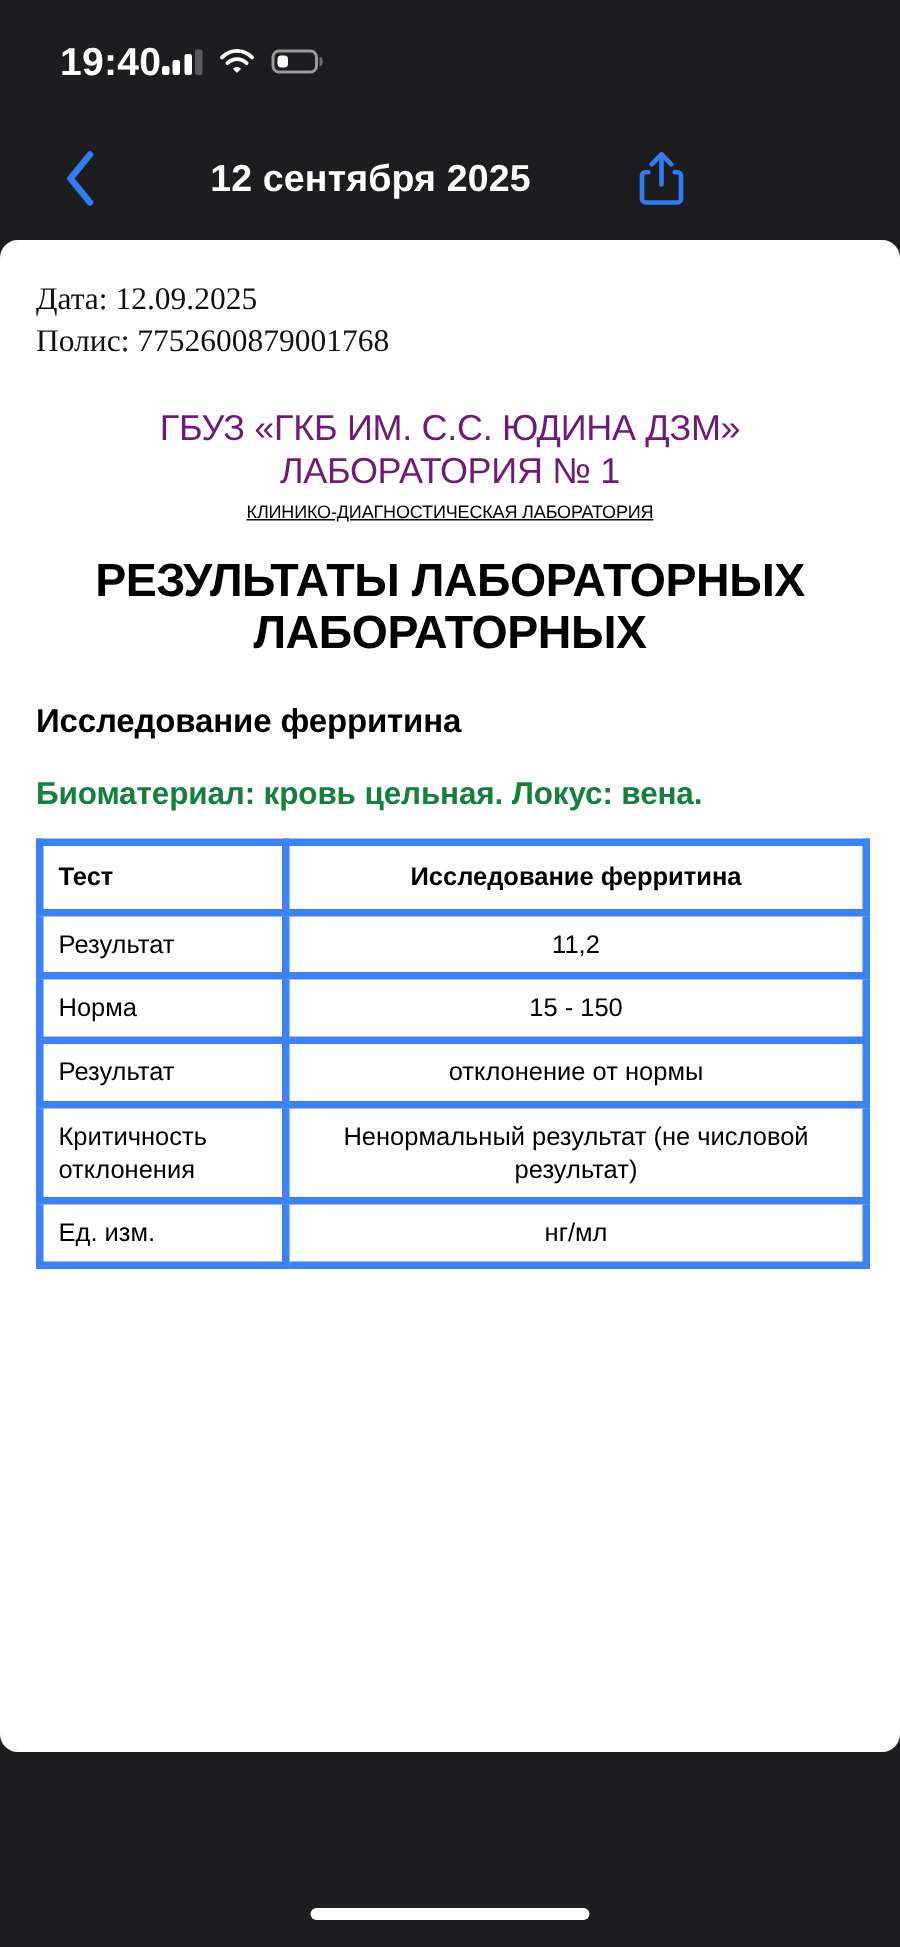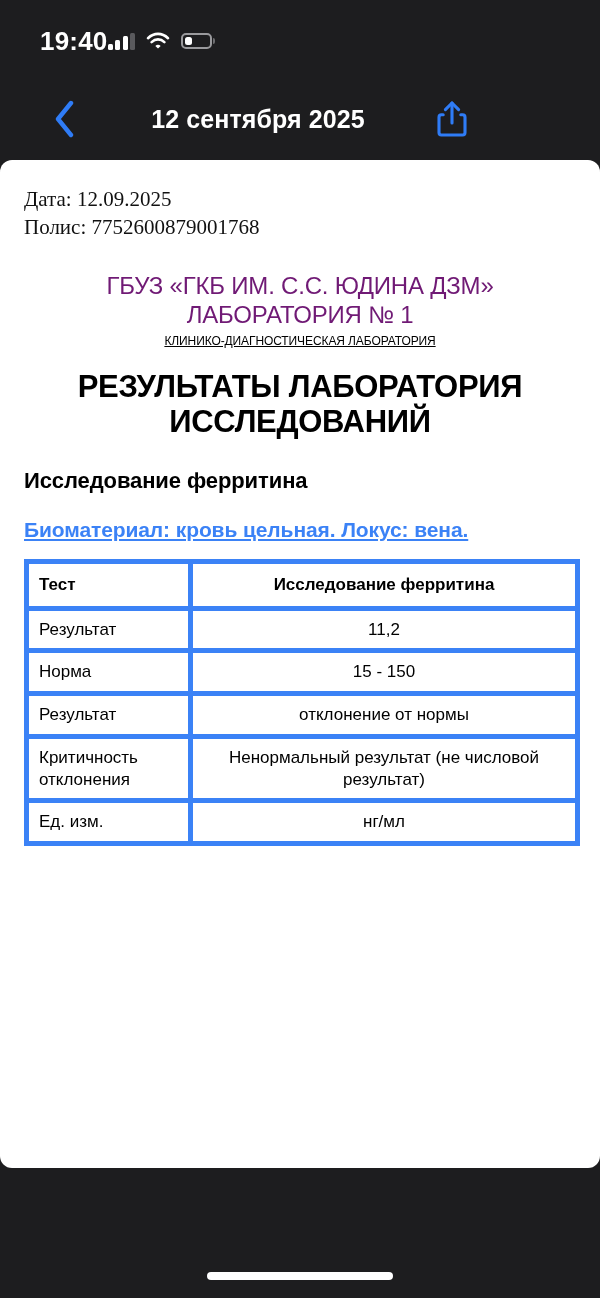--- a/index.html
+++ b/index.html
@@ -98,21 +98,21 @@
   }
   .battery-fill {
     height: 100%;
     background: #ffffff;
     border-radius: 2.5px;
   }
 
   
   .nav-bar {
     position: absolute;
-    top: 78px; left: 12px;
+    top: 78px; left: 1px;
     width: 496px;
     height: 82px;
     display: flex;
     align-items: center;
     justify-content: space-between;
     padding: 0 32px 0 28px;
   }
 
   .nav-back {
     width: 48px;
@@ -195,24 +195,23 @@
     font-size: 22px;
     font-weight: 700;
     color: #000000;
     margin-top: 28px;
     letter-spacing: -0.1px;
   }
 
   .biomaterial {
     font-size: 21px;
     font-weight: 700;
-    color: #3b82f6;
+    color: #15803d;
     margin-top: 24px;
     letter-spacing: -0.1px;
-    text-decoration: underline;
   }
 
   
   .results-table {
     width: 551px;
     margin-top: 17px;
     border-collapse: collapse;
     table-layout: fixed;
   }
   .results-table td {
@@ -302,21 +301,21 @@
 
     <div class="meta-line">Дата: 12.09.2025</div>
     <div class="meta-line">Полис: 7752600879001768</div>
 
     <div class="org-block">
       <div class="org-name">ГБУЗ «ГКБ ИМ. С.С. ЮДИНА ДЗМ»</div>
       <div class="org-name">ЛАБОРАТОРИЯ № 1</div>
       <div class="org-sub">КЛИНИКО-ДИАГНОСТИЧЕСКАЯ ЛАБОРАТОРИЯ</div>
     </div>
 
-    <div class="doc-title">РЕЗУЛЬТАТЫ ЛАБОРАТОРИЯ ИССЛЕДОВАНИЙ</div>
+    <div class="doc-title">РЕЗУЛЬТАТЫ ЛАБОРАТОРНЫХ ЛАБОРАТОРНЫХ</div>
 
     <div class="section-heading">Исследование ферритина</div>
 
     <div class="biomaterial">Биоматериал: кровь цельная. Локус: вена.</div>
 
     <table class="results-table">
       <tbody>
         <tr class="head">
           <td class="col-label">Тест</td>
           <td class="col-value">Исследование ферритина</td>

